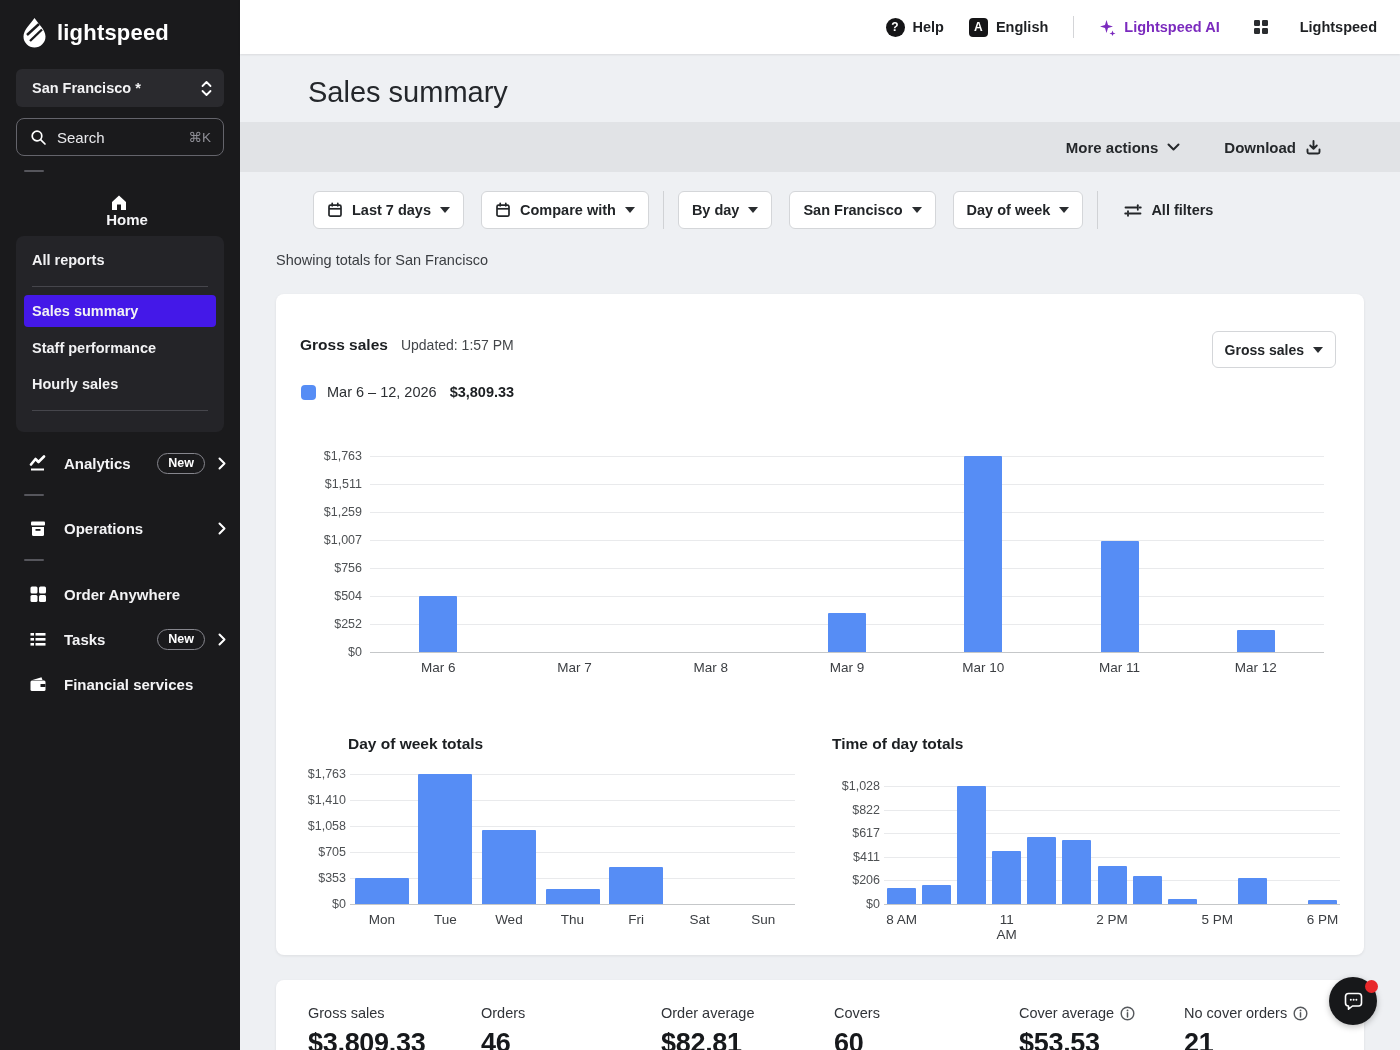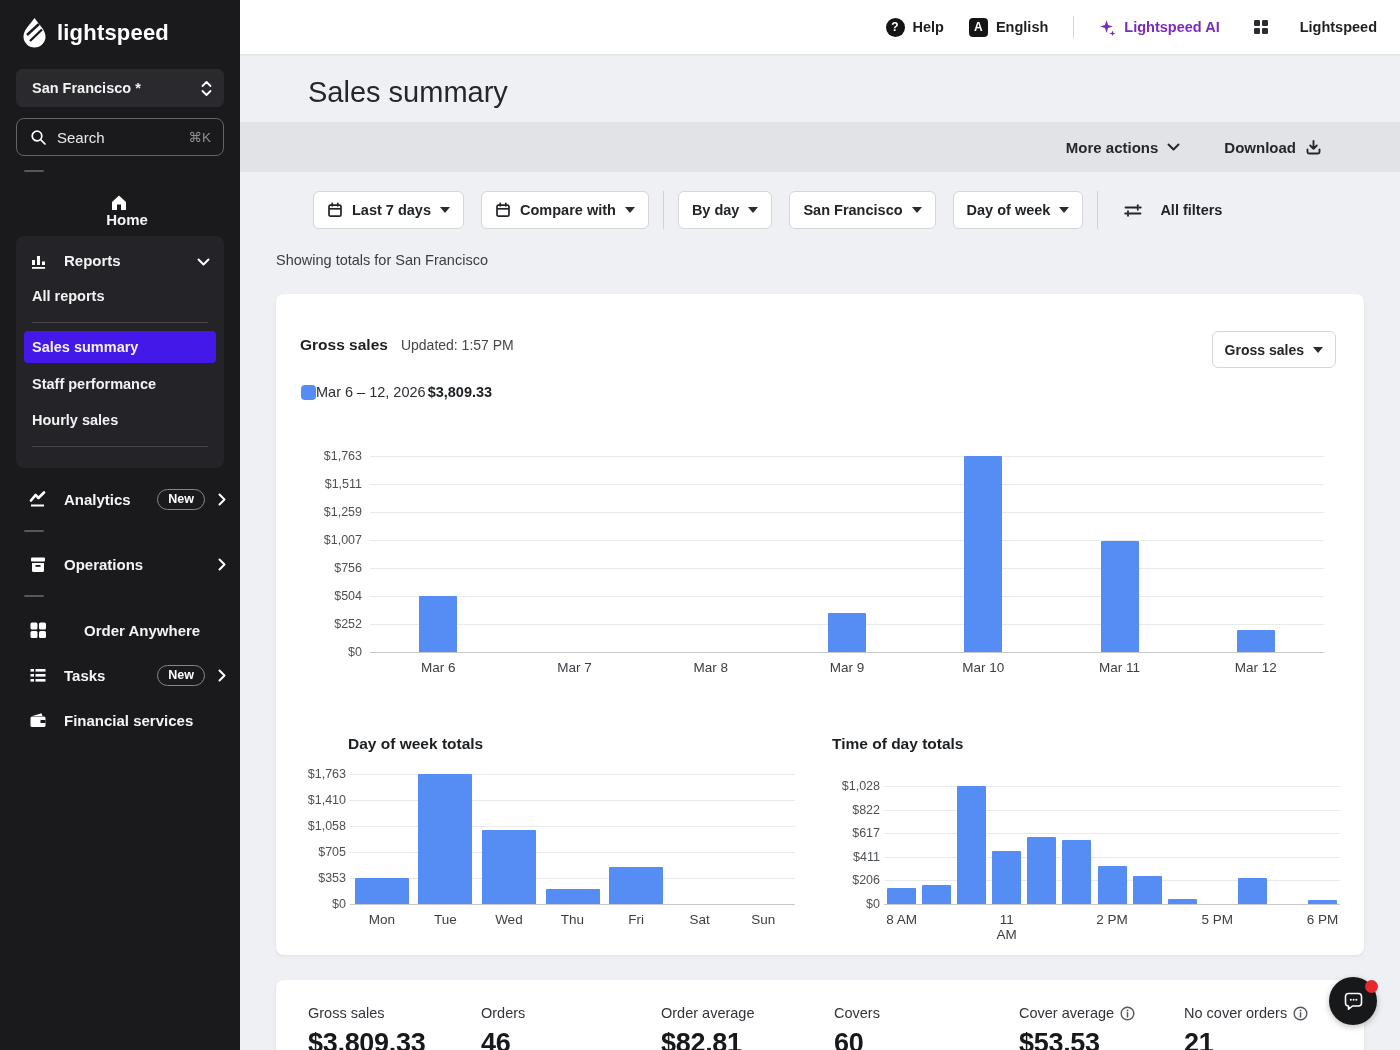--- a/index.html
+++ b/index.html
@@ -47,36 +47,36 @@
   .vdiv { width:1px; height:22px; background:#d4d5d8; }
   .ai-link { color:#7b2abe; }
   .title-band { height:68px; display:flex; align-items:center; padding:8px 0 0 68px; font-size:29px; color:#24272b; }
   .toolbar { height:50px; background:#e1e3e6; display:flex; align-items:center; justify-content:flex-end; gap:44px;
              padding-right:78px; font-size:15px; font-weight:700; color:#25282b; }
   .tool-item { display:flex; align-items:center; gap:9px; cursor:pointer; }
   .filter-row { display:flex; align-items:center; gap:17px; margin:19px 0 0 73px; }
   .fbtn { height:38px; background:#fff; border:1px solid #d4d6d9; border-radius:6px; display:flex; align-items:center;
           gap:9px; padding:0 13px; font-size:14.5px; font-weight:700; color:#222528; cursor:pointer; font-family:inherit; }
   .fdiv { width:1px; height:38px; background:#d0d2d5; margin:0 -3px; }
-  .all-filters { display:flex; align-items:center; gap:18px; font-size:14.5px; font-weight:700; color:#222528;
+  .all-filters { display:flex; align-items:center; gap:9px; font-size:14.5px; font-weight:700; color:#222528;
                  margin-left:12px; cursor:pointer; }
   .showing { margin:23px 0 0 36px; font-size:14.5px; color:#3a3d41; }
 
   .card { position:absolute; left:36px; width:1088px; background:#fff; border-radius:8px;
           box-shadow:0 1px 3px rgba(20,22,26,.08); }
   .card1 { top:294px; height:661px; }
   .card2 { top:980px; height:90px; }
 
   .card-head { position:absolute; left:24px; top:42px; display:flex; align-items:baseline; gap:13px; }
   .card-title { font-size:15.5px; font-weight:700; color:#1c1f22; }
   .card-updated { font-size:14px; color:#43464a; }
   .metric-dd { position:absolute; right:28px; top:37px; height:37px; min-width:111px; background:#fff;
                border:1px solid #d4d6d9; border-radius:6px; display:flex; align-items:center; justify-content:center;
                gap:9px; font-size:14px; font-weight:700; color:#222528; cursor:pointer; font-family:inherit; padding:0 12px; }
-  .legend { position:absolute; left:25px; top:90px; display:flex; align-items:center; }
+  .legend { position:absolute; left:25px; top:90px; display:flex; align-items:center; gap:11px; }
   .legend-swatch { width:15px; height:15px; border-radius:4px; }
   .legend-label { font-size:14.5px; color:#2c2f33; }
   .legend-total { font-size:14.5px; font-weight:700; color:#1b1e21; margin-left:2px; }
 
   .chart { position:absolute; }
   .chart-title { position:absolute; font-size:15.5px; font-weight:700; color:#1c1f22; }
   .tick-label { position:absolute; font-size:12.5px; color:#4e5154; text-align:right; }
   .gridline { position:absolute; height:1px; background:#e9eaec; }
   .gridline.base { background:#c5c7c9; }
   .bar { position:absolute; border-radius:1px 1px 0 0; }
@@ -127,36 +127,20 @@
   <div class="nav-item nav-home">
     <span class="nicon">
       <svg width="18" height="17" viewBox="0 0 18 17">
           <path d="M2 8 L9 1.5 L16 8 V16 H11 V10.5 H7 V16 H2 Z" fill="#fff"></path>
         </svg>
     </span>
     <span>Home</span>
   </div>
 
   <div class="reports-group">
-    <div class="reports-head">
-      <span class="nicon">
-        <svg width="17" height="17" viewBox="0 0 17 17">
-          <rect x="2" y="8" width="3" height="5" fill="#fff"></rect>
-          <rect x="7" y="4" width="3" height="9" fill="#fff"></rect>
-          <rect x="12" y="9.5" width="3" height="3.5" fill="#fff"></rect>
-          <rect x="2" y="15" width="13" height="1.8" fill="#fff"></rect>
-        </svg>
-      </span>
-      <span>Reports</span>
-      <span class="chev">
-        <svg width="13" height="8" viewBox="0 0 13 8" fill="none">
-            <path d="M1.5 1.5 L6.5 6.5 L11.5 1.5" stroke="#fff" stroke-width="2" stroke-linecap="round" stroke-linejoin="round"></path>
-          </svg>
-      </span>
-    </div>
     <div id="reports-items">
         <div class="sub-item">All reports</div>
         <div class="gdiv"></div>
         <div class="sub-item selected">Sales summary</div>
         <div class="sub-item">Staff performance</div>
         <div class="sub-item">Hourly sales</div>
         <div class="gdiv"></div>
       </div>
   </div>
 
@@ -189,21 +173,21 @@
     <span>Operations</span>
     <span class="chev-r solo">
       <svg width="8" height="13" viewBox="0 0 8 13" fill="none">
           <path d="M1.5 1.5 L6.5 6.5 L1.5 11.5" stroke="#fff" stroke-width="2" stroke-linecap="round" stroke-linejoin="round"></path>
         </svg>
     </span>
   </div>
 
   <div class="sdiv"></div>
 
-  <div class="nav-item" style="margin-top:16px;gap:20px;">
+  <div class="nav-item" style="margin-top:16px;">
     <span class="nicon">
       <svg width="18" height="18" viewBox="0 0 18 18">
         <rect x="1.5" y="1.5" width="7" height="7" rx="1.5" fill="#fff"></rect>
         <rect x="10" y="1.5" width="7" height="7" rx="1.5" fill="#fff"></rect>
         <rect x="1.5" y="10" width="7" height="7" rx="1.5" fill="#fff"></rect>
         <rect x="10" y="10" width="7" height="7" rx="1.5" fill="#fff"></rect>
       </svg>
     </span>
     <span>Order Anywhere</span>
   </div>

